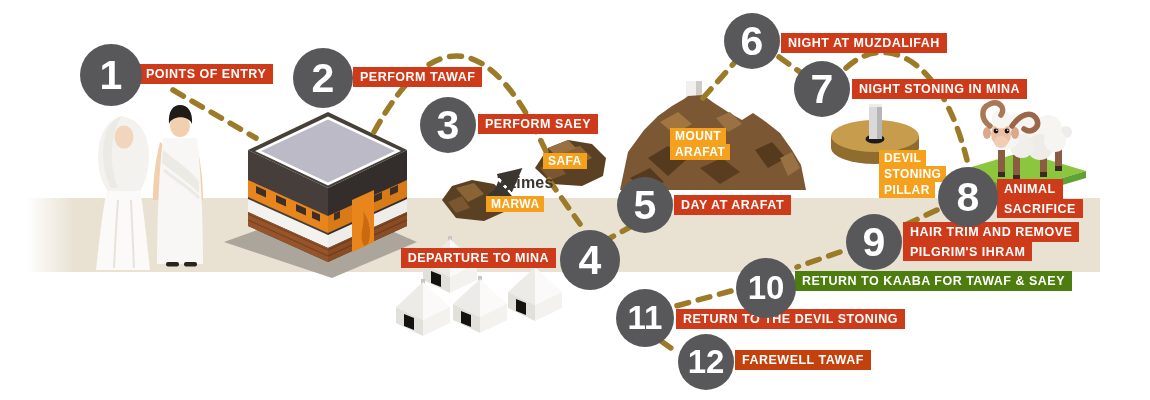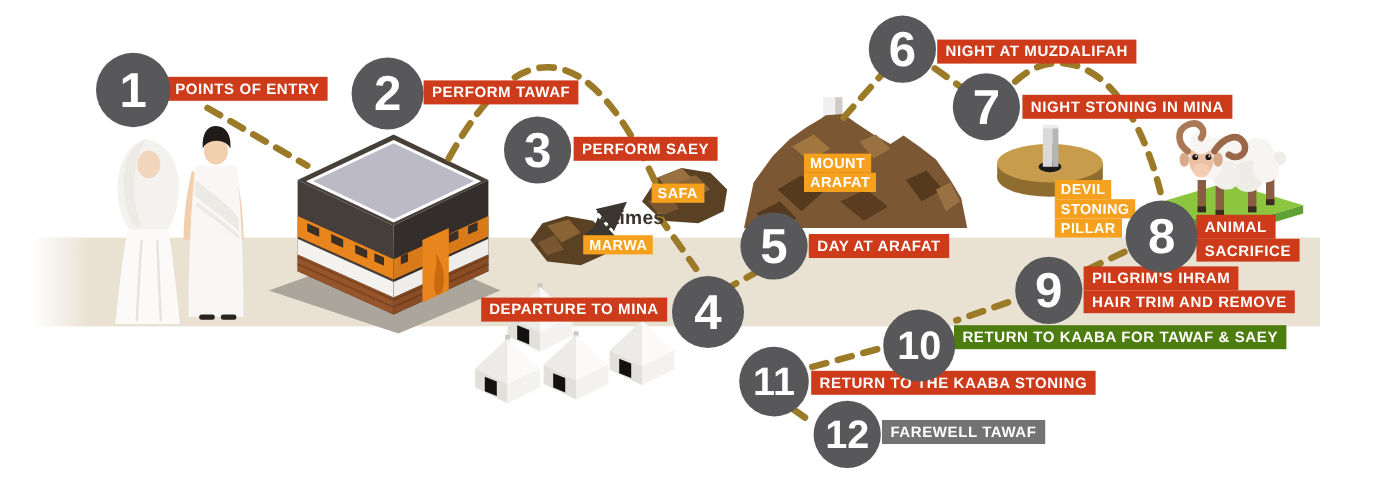--- a/index.html
+++ b/index.html
@@ -240,34 +240,34 @@
       <div class="step-label" style="top: 79px; left: 852px;">
         <span style="background: rgb(206, 59, 27); color: rgb(255, 255, 255);">NIGHT STONING IN MINA</span>
       </div>
       <div class="step-circle" style="left: 794px; top: 61px; height: 56px; width: 56px; background: rgb(88, 88, 90); font-size: 41px;">7</div>
       <div class="step-label" style="top: 179px; left: 997px;">
         <span style="background: rgb(206, 59, 27); color: rgb(255, 255, 255);">ANIMAL</span>
         <span style="background: rgb(206, 59, 27); color: rgb(255, 255, 255);">SACRIFICE</span>
       </div>
       <div class="step-circle" style="left: 938px; top: 167px; height: 60px; width: 60px; background: rgb(88, 88, 90); font-size: 41px;">8</div>
       <div class="step-label" style="top: 222px; left: 903px;">
+        <span style="background: rgb(206, 59, 27); color: rgb(255, 255, 255);">HAIR TRIM AND REMOVE</span>
         <span style="background: rgb(206, 59, 27); color: rgb(255, 255, 255);">PILGRIM'S IHRAM</span>
-        <span style="background: rgb(206, 59, 27); color: rgb(255, 255, 255);">HAIR TRIM AND REMOVE</span>
       </div>
       <div class="step-circle" style="left: 846px; top: 214px; height: 56px; width: 56px; background: rgb(88, 88, 90); font-size: 41px;">9</div>
       <div class="step-label" style="top: 271px; left: 795px;">
         <span style="background: #4d7c0f; color: rgb(255, 255, 255);">RETURN TO KAABA FOR TAWAF &amp; SAEY</span>
       </div>
       <div class="step-circle" style="left: 736px; top: 258px; height: 60px; width: 60px; background: rgb(88, 88, 90); font-size: 33px;">10</div>
       <div class="step-label" style="top: 309px; left: 676px;">
-        <span style="background: rgb(206, 59, 27); color: rgb(255, 255, 255);">RETURN TO THE KAABA STONING</span>
+        <span style="background: rgb(206, 59, 27); color: rgb(255, 255, 255);">RETURN TO THE DEVIL STONING</span>
       </div>
       <div class="step-circle" style="left: 616px; top: 289px; height: 58px; width: 58px; background: rgb(88, 88, 90); font-size: 33px;">11</div>
       <div class="step-label" style="top: 350px; left: 735px;">
-        <span style="background: #737373; color: rgb(255, 255, 255);">FAREWELL TAWAF</span>
+        <span style="background: #c2410c; color: rgb(255, 255, 255);">FAREWELL TAWAF</span>
       </div>
       <div class="step-circle" style="left: 678px; top: 334px; height: 56px; width: 56px; background: rgb(88, 88, 90); font-size: 33px;">12</div>
     </div>
   <div id="markers-layer">
       <div class="marker" style="left: 543px; top: 153px;">
         <span style="background: rgb(245, 161, 29); color: rgb(255, 255, 255);">SAFA</span>
       </div>
       <div class="marker" style="left: 441px; top: 196px; padding-left: 45px;">
         <span style="background: rgb(245, 161, 29); color: rgb(255, 255, 255);">MARWA</span>
       </div>

